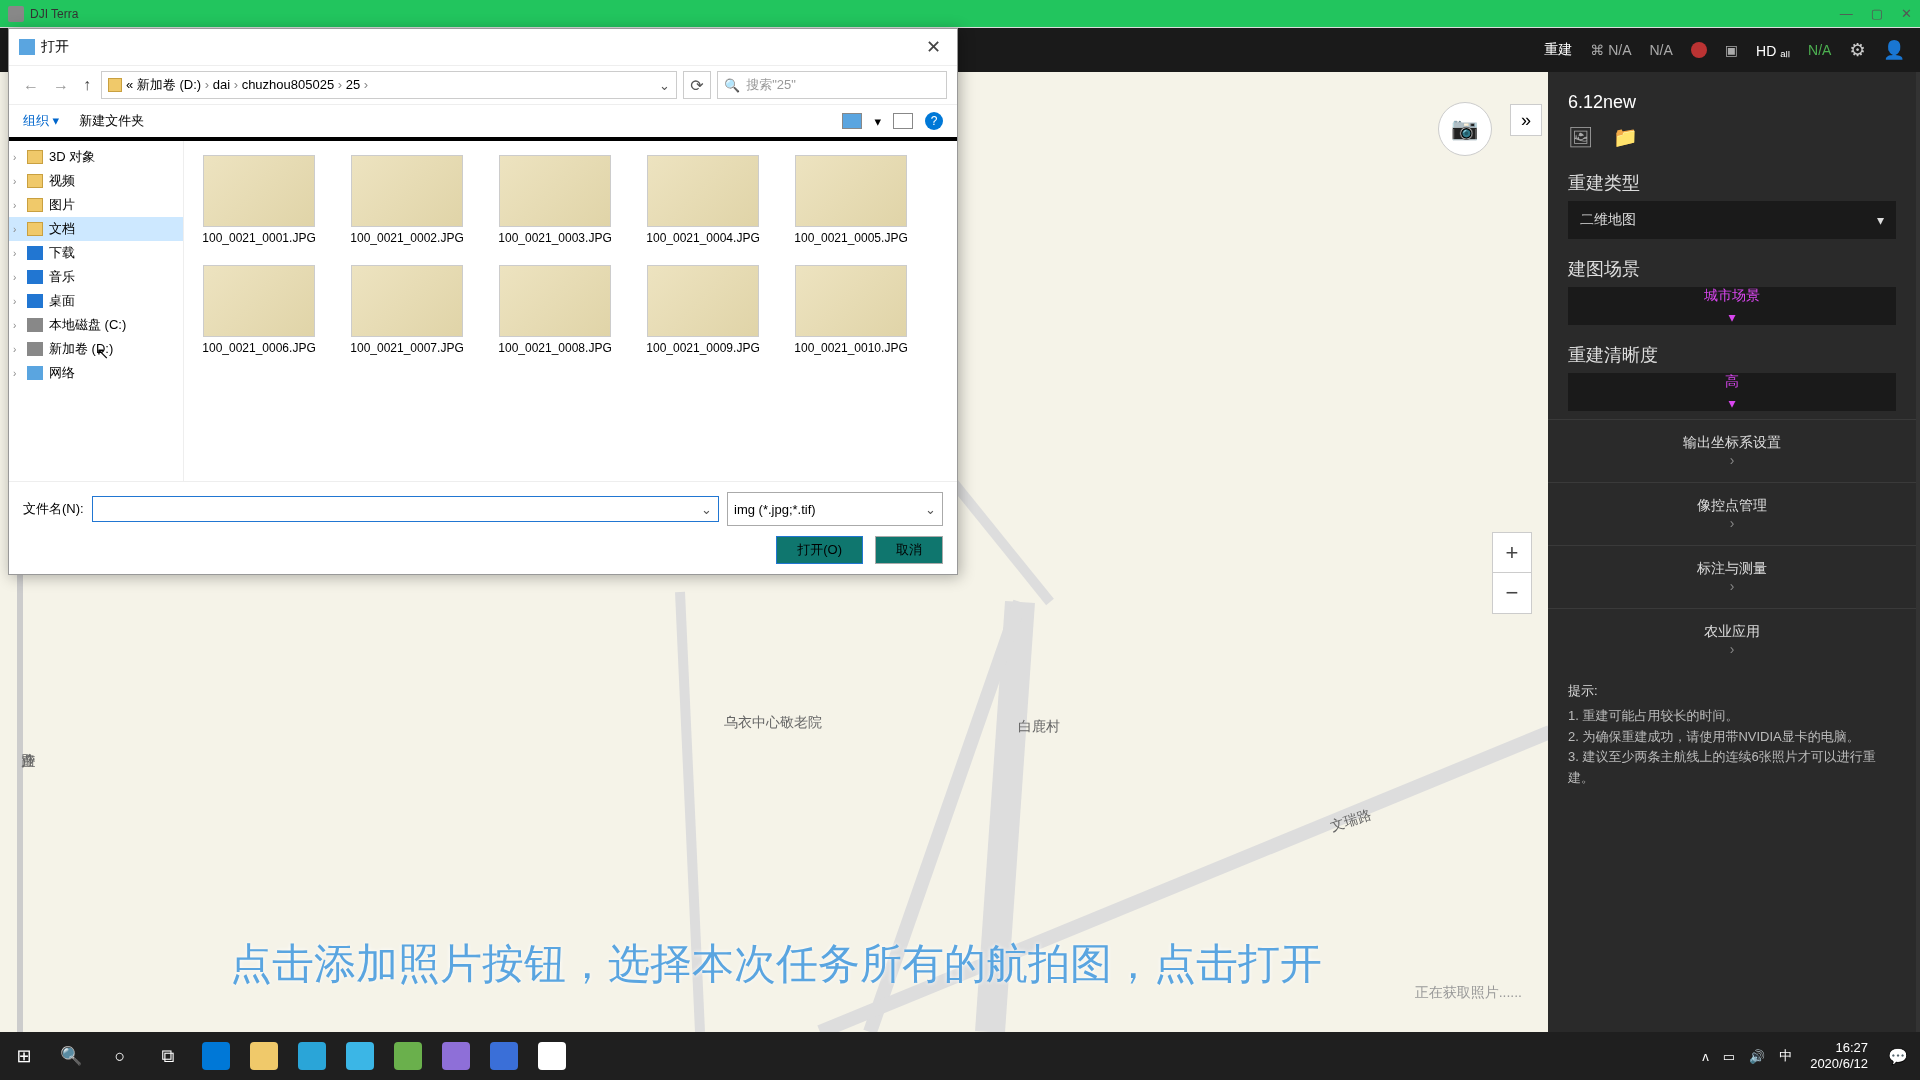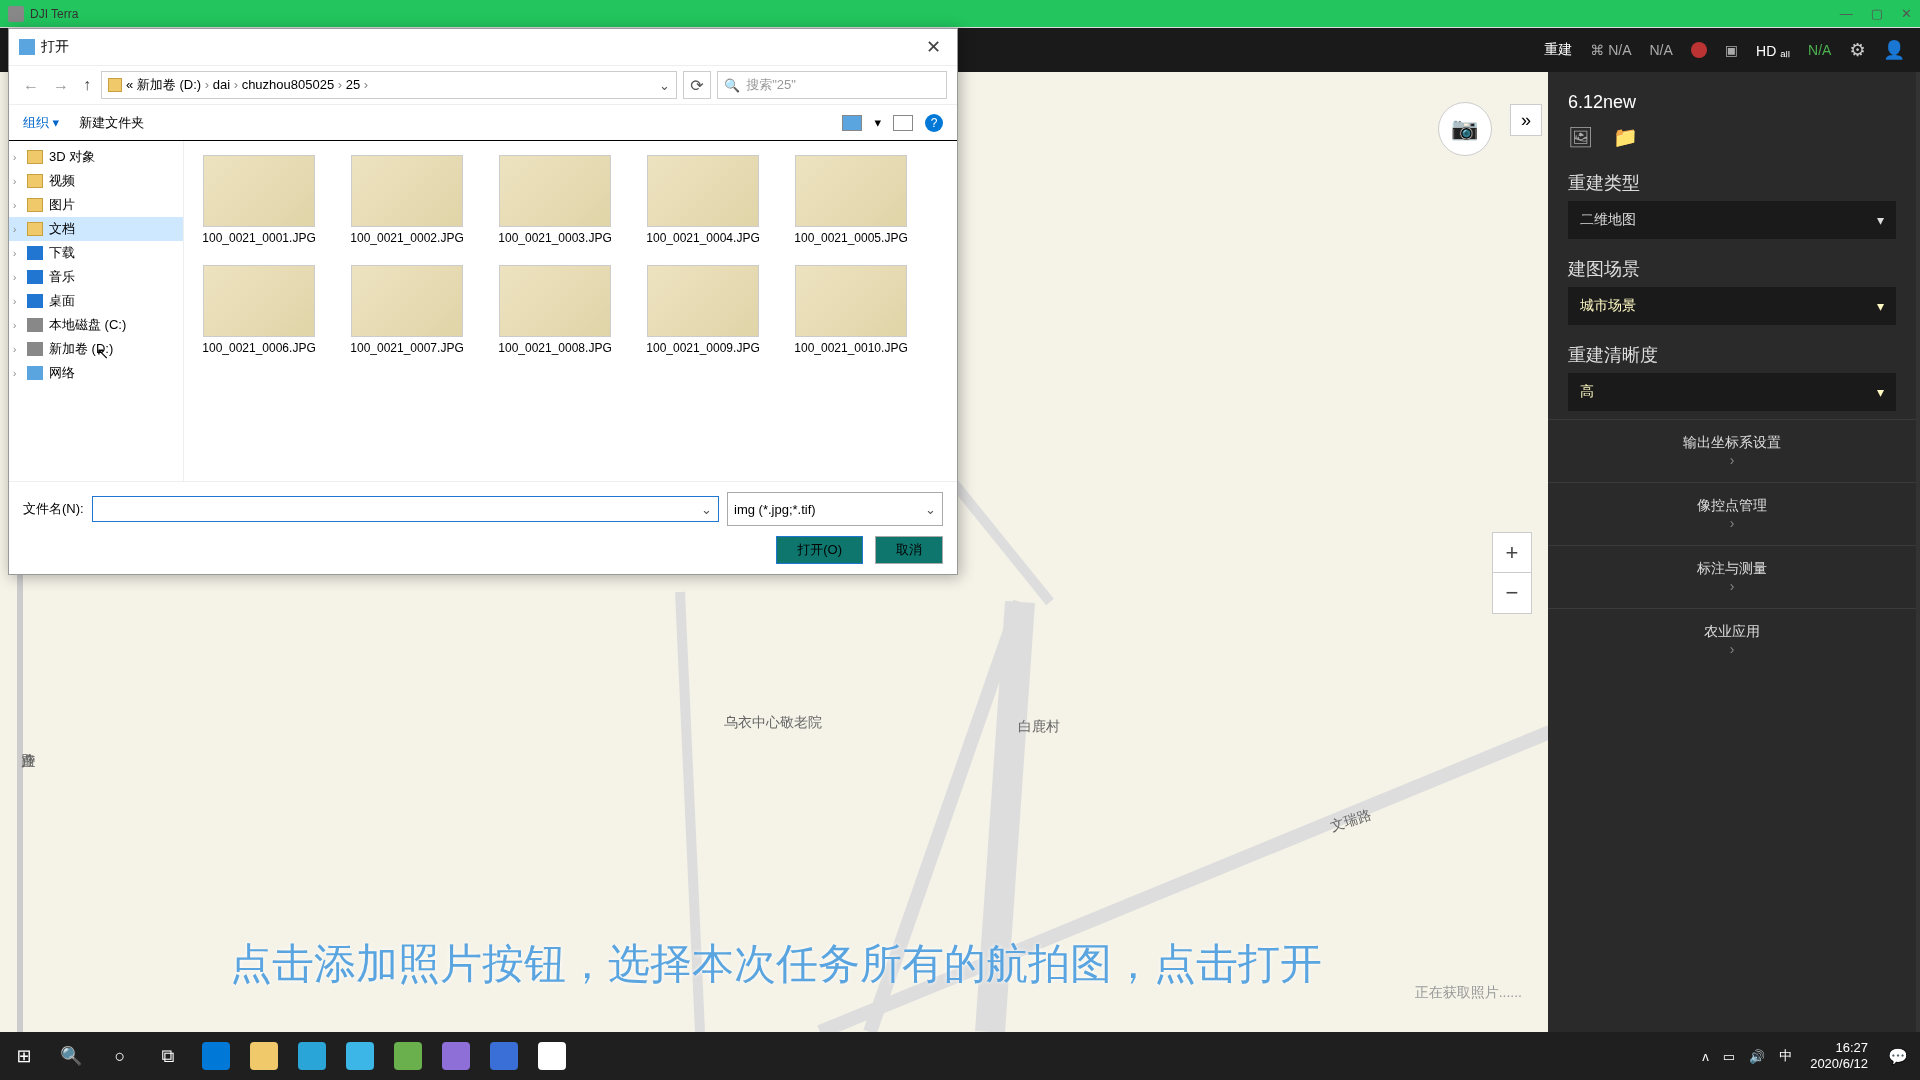--- a/index.html
+++ b/index.html
@@ -32,40 +32,40 @@
 .map-area .zoom div:first-child { border-bottom:1px solid #ccc; }
 .map-area svg.roads { position:absolute; top:0; left:0; width:100%; height:100%; }
 .subtitle { position:absolute; bottom: 40px; left:50%; transform:translateX(-50%); font-size:42px; color:#5aa5e0; text-shadow:0 0 4px #fff; white-space:nowrap; }
 
 
 .side-panel { position: absolute; top: 72px; right: 4px; bottom: 48px; width: 368px; background: #2a2a2a; color: #ddd; padding: 14px 0; overflow-y:auto; }
 .side-panel .title { padding: 6px 20px 12px; font-size: 18px; color:#fff; display:flex; align-items:center; gap:16px; }
 .side-panel .row-icons { padding: 0 20px 12px; display:flex; gap:20px; color:#aaa; font-size:20px; }
 .side-panel .label { padding: 10px 20px 6px; font-size: 18px; color:#ddd; }
 .side-panel .select { margin: 0 20px 8px; background:#1a1a1a; height: 38px; display:flex; align-items:center; justify-content:space-between; padding:0 12px; font-size:14px; }
-.side-panel .select.disabled { color:#fef9c3; }
+.side-panel .select.disabled { color:#d946ef;flex-direction:column; }
 .side-panel .expand-row { padding: 14px 28px; display:flex; justify-content:space-between; align-items:center; font-size:14px; border-top:1px solid #3a3a3a; cursor:pointer;flex-direction:column; }
 .side-panel .expand-row .arrow { color:#888; }
 .side-panel .hint { padding: 10px 20px; font-size: 13px; color:#bbb; line-height:1.6; }
 .side-panel .hint .h { color:#ddd; margin-bottom:4px; }
 
 
 .dialog { position: absolute; top: 28px; left: 8px; width: 950px; background:#fff; border:1px solid #999; box-shadow: 2px 2px 14px rgba(0,0,0,.3); }
 .dialog-title { height: 36px; display:flex; align-items:center; justify-content:space-between; padding:0 10px; }
 .dialog-title .t { display:flex; align-items:center; gap:6px; font-size:14px; }
 .dialog-title .x { font-size:18px; color:#444; cursor:pointer; padding:0 6px; }
 .dialog-nav { height: 40px; display:flex; align-items:center; padding:0 10px; gap:6px; border-top:1px solid #eee; border-bottom: 1px solid #eee; }
 .dialog-nav .navbtn { color:#999; font-size:16px; padding:0 4px; }
 .dialog-nav .path { flex:1; border:1px solid #ccc; height:28px; display:flex; align-items:center; padding:0 6px; font-size:13px; gap:4px; }
 .dialog-nav .path .seg { cursor:pointer; }
 .dialog-nav .path .sep { color:#888; }
 .dialog-nav .path .fold { width:14px; height:14px; background:#f0c96a; border:1px solid #c9a040; }
 .dialog-nav .refresh { width:28px; height:28px; display:flex; align-items:center; justify-content:center; border:1px solid #ccc; color:#555; }
 .dialog-nav .search { border:1px solid #ccc; height:28px; width:230px; display:flex; align-items:center; padding:0 6px; color:#999; font-size:13px; gap:6px; }
-.dialog-toolbar { height: 36px; display:flex; align-items:center; justify-content:space-between; padding:0 14px; font-size:13px; border-bottom:1px solid #000000; }
+.dialog-toolbar { height: 36px; display:flex; align-items:center; justify-content:space-between; padding:0 14px; font-size:13px; border-bottom:4px solid #000000; }
 .dialog-toolbar .left { display:flex; gap:20px; }
 .dialog-toolbar .org { color:#0066cc; }
 .dialog-toolbar .right { display:flex; gap:12px; align-items:center; }
 .dialog-toolbar .right .vbtn { width:20px; height:16px; border:1px solid #888; }
 .dialog-toolbar .right .help { width:18px; height:18px; border-radius:50%; background:#0078d7; color:#fff; font-size:12px; display:flex; align-items:center; justify-content:center; }
 .dialog-body { display:flex; height: 340px; }
 .dialog-tree { width: 175px; border-right:1px solid #eee; overflow-y:scroll; padding:4px 0; }
 .dialog-tree .item { display:flex; align-items:center; padding:3px 4px 3px 18px; font-size:13px; gap:6px; cursor:pointer; position:relative; }
 .dialog-tree .item .exp { position:absolute; left:4px; color:#888; font-size:10px; }
 .dialog-tree .item.selected { background:#cde8ff; }
@@ -188,20 +188,28 @@
       </div>
       <div class="expand-row">
         <span>标注与测量</span>
         <span class="arrow">›</span>
       </div>
       <div class="expand-row">
         <span>农业应用</span>
         <span class="arrow">›</span>
       </div>
     </div>
+  <div class="hint">
+    <div class="h">提示:</div>
+    <div id="hint-list">
+        <div>1. 重建可能占用较长的时间。</div>
+        <div>2. 为确保重建成功，请使用带NVIDIA显卡的电脑。</div>
+        <div>3. 建议至少两条主航线上的连续6张照片才可以进行重建。</div>
+      </div>
+  </div>
 </div>
 
 <div class="dialog">
   <div class="dialog-title">
     <div class="t">
         <span style="width:16px;height:16px;background:#5aa5e0;display:inline-block;"></span>
         <span>打开</span>
       </div>
     <div class="x">✕</div>
   </div>

